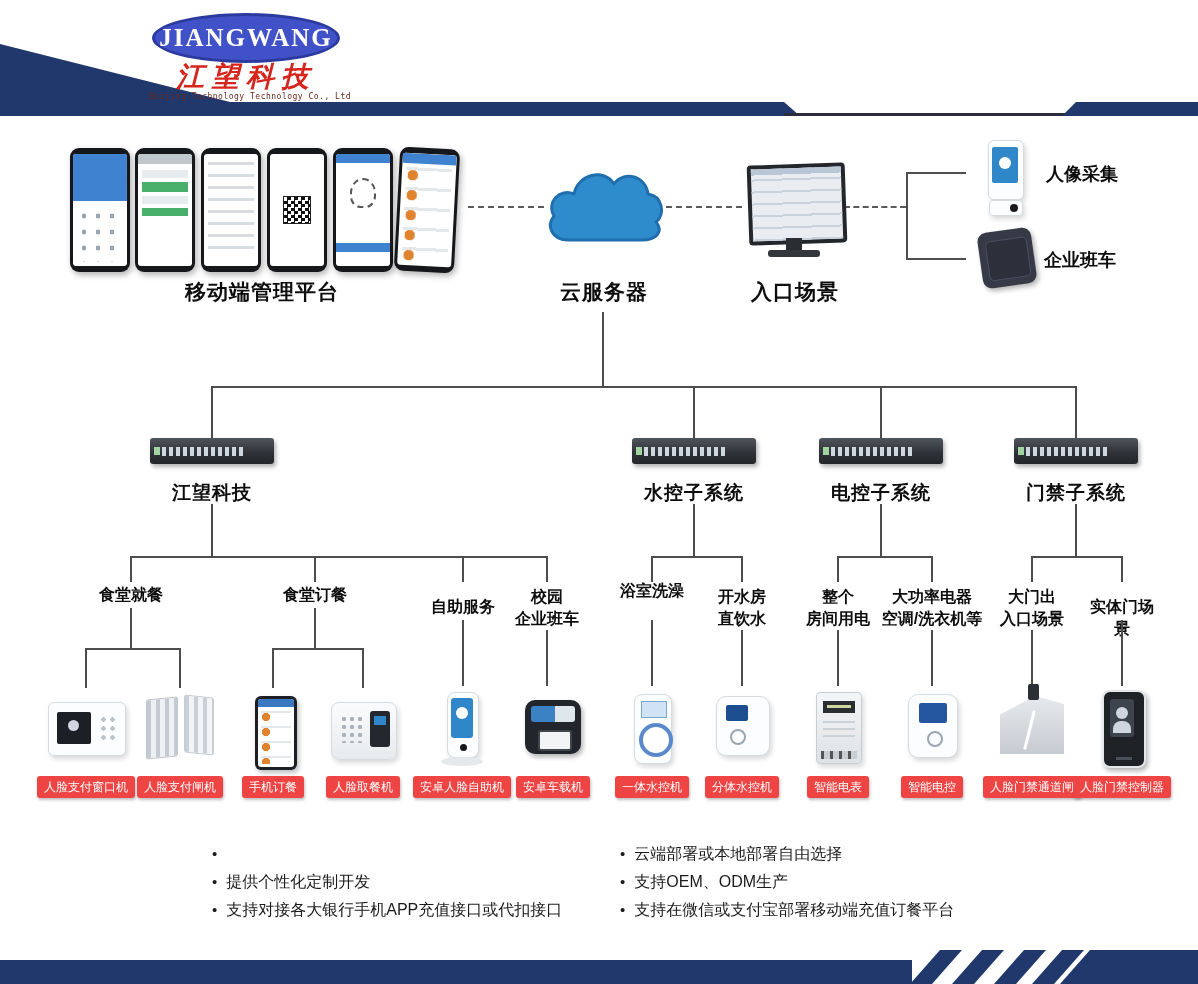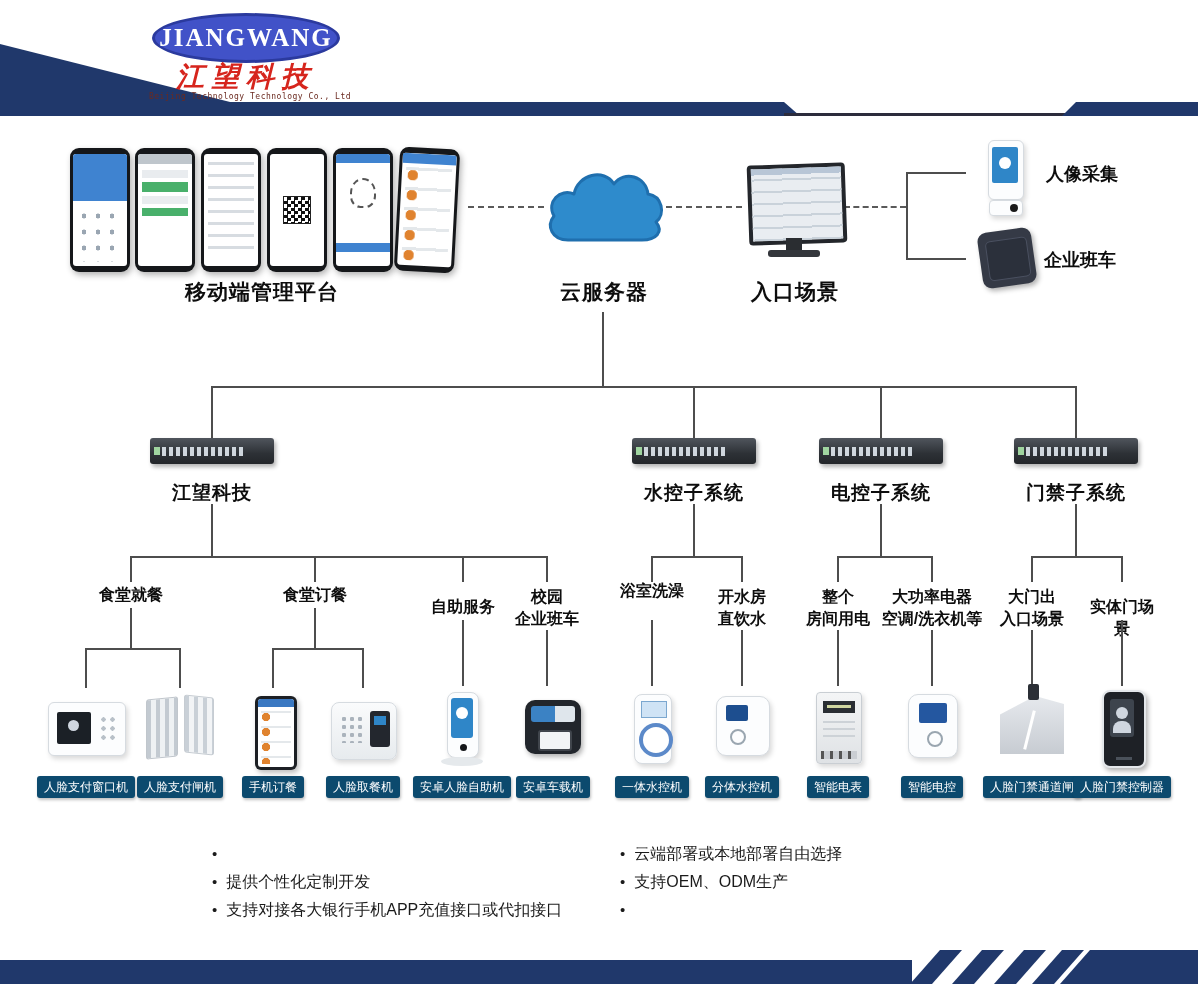--- a/index.html
+++ b/index.html
@@ -23,21 +23,21 @@
   .title{position:absolute;left:398px;top:26px;width:692px;text-align:center;color:#2b3a64;
          font-size:42px;font-weight:700;letter-spacing:1px;}
   
   .ln{position:absolute;background:#4d4d4d;}
   .dash{position:absolute;height:0;border-top:2px dashed #5a5a5a;}
   .clabel{position:absolute;transform:translateX(-50%);text-align:center;color:#0d0d0d;white-space:pre-line;}
   .big{font-size:21px;font-weight:600;letter-spacing:1px;}
   .mid{font-size:19px;font-weight:600;letter-spacing:1px;}
   .scene{font-size:16px;font-weight:600;line-height:1.35;}
   .sidelabel{position:absolute;font-size:18px;font-weight:600;color:#0d0d0d;}
-  .badge{position:absolute;transform:translateX(-50%);top:776px;background:#0c4a6e;color:#fff;
+  .badge{position:absolute;transform:translateX(-50%);top:776px;background:#ef4444;color:#fff;
          font-size:12px;line-height:22px;padding:0 7px;border-radius:3px;white-space:nowrap;
          box-shadow:1px 2px 3px rgba(0,0,0,.25);}
   
   .phone{position:absolute;top:148px;width:54px;height:112px;background:#15171a;border-radius:9px;
          padding:6px 3px;box-shadow:2px 3px 6px rgba(0,0,0,.3);}
   .ph-scr{width:100%;height:100%;background:#fff;border-radius:3px;position:relative;overflow:hidden;}
   .s1::before{content:"";position:absolute;left:0;top:0;right:0;height:42%;background:#3f83d0;}
   .s1::after{content:"";position:absolute;left:4px;right:4px;top:48%;bottom:4px;
              background-image:radial-gradient(#9aa6b2 2px,transparent 2.4px);background-size:14px 16px;}
   .s2::before{content:"";position:absolute;left:0;top:0;right:0;height:10px;background:#bfc6cc;}
@@ -346,20 +346,21 @@
     <div class="feat-item">
       <span class="dot">•</span>
       <span>云端部署或本地部署自由选择</span>
     </div>
     <div class="feat-item">
       <span class="dot">•</span>
       <span>支持OEM、ODM生产</span>
     </div>
     <div class="feat-item">
       <span class="dot">•</span>
+      <span>支持在微信或支付宝部署移动端充值订餐平台</span>
     </div>
   </div>
 
   <div class="fbar"></div>
   <div class="fstripe" style="left:910px"></div>
   <div class="fstripe" style="left:952px"></div>
   <div class="fstripe" style="left:994px"></div>
   <div class="fstripe" style="left:1032px"></div>
   <div class="fblock"></div>
 

